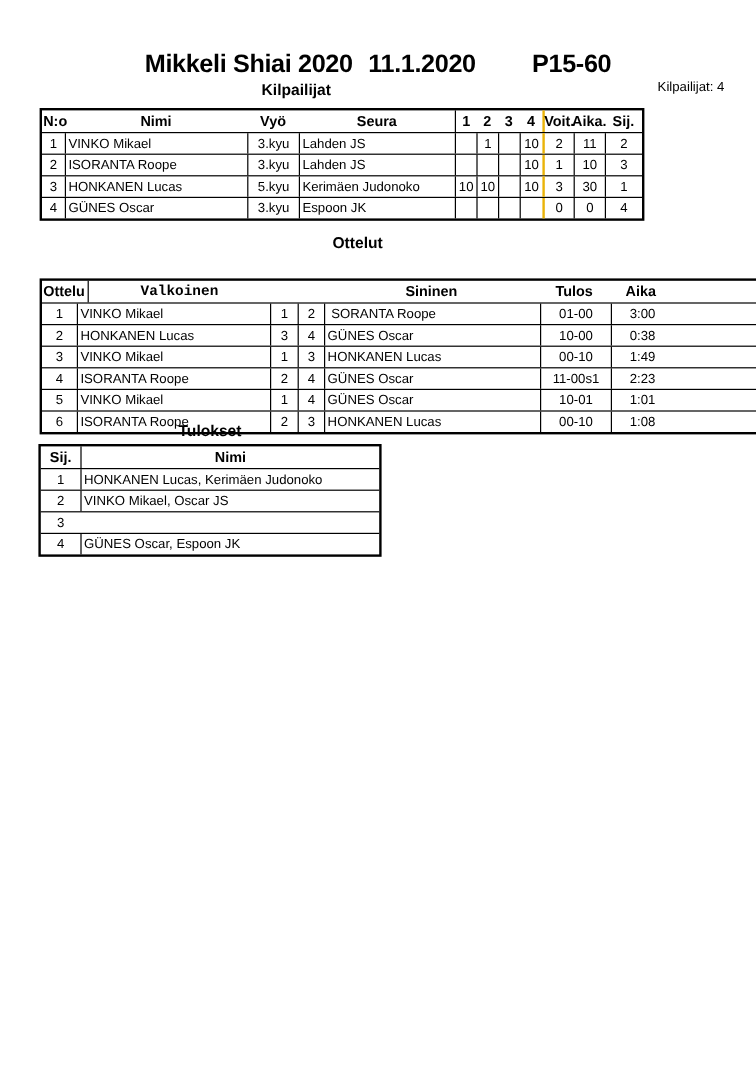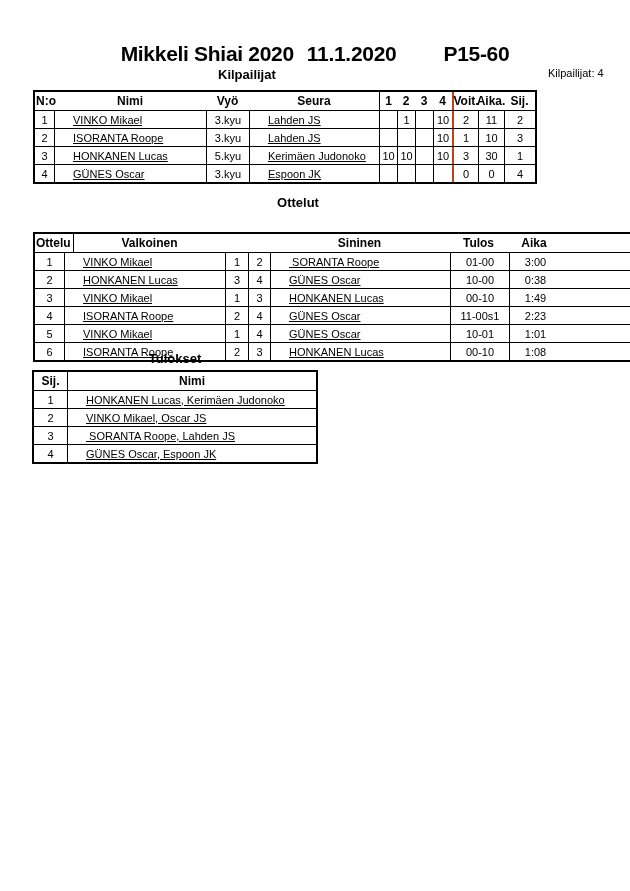--- a/index.html
+++ b/index.html
@@ -15,39 +15,39 @@
   .sec-title{position:absolute;font-weight:bold;font-size:13px;text-align:center;}
   .count-label{position:absolute;top:67px;left:548px;font-size:11px;}
 
   .tbl{position:absolute;border:2px solid #000;background:#fff;box-sizing:border-box;text-align:center;}
   .row{display:flex;height:18px;box-sizing:border-box;align-items:center;}
   .row + .row{border-top:1px solid #000;}
   .c{box-sizing:border-box;height:100%;display:flex;align-items:center;
      font-size:11px;white-space:pre;overflow:hidden;}
   .hd .c{font-weight:bold;font-size:12px;overflow:visible;}
   .ctr{justify-content:center;}
-  .lft{padding-left:18px;justify-content:flex-start;text-decoration:underline;}
+  .lft{padding-left:2px;justify-content:flex-start;}
   .bl{border-left:1px solid #000;}
-  .blk{border-left:2px solid #c2410c;}
+  .blk{border-left:2px solid #eab308;}
 
   
   #t1{left:33px;top:90px;width:504px;}
   #t1 .w-no{width:19px;} #t1 .w-name{width:152px;} #t1 .w-belt{width:43px;}
   #t1 .w-club{width:130px;} #t1 .w-r{width:18px;} #t1 .w-r4{width:19px;}
   #t1 .w-wins{width:26px;} #t1 .w-pts{width:26px;} #t1 .w-place{width:31px;}
   #t1 .hd .w-no{padding-left:1px;justify-content:flex-start;}
 
   
   #t2{left:33px;top:232px;width:620px;}
   #t2 .w-mno{width:29px;} #t2 .w-white{width:161px;} #t2 .w-wn{width:23px;}
   #t2 .w-bn{width:22px;} #t2 .w-blue{width:180px;} #t2 .w-tulos{width:59px;}
   #t2 .w-aika{width:52px;}
   #t2 .hd .h-ottelu{width:39px;padding-left:1px;justify-content:flex-start;
       border-right:1px solid #000;}
-  #t2 .hd .h-valk{width:151px;} #t2 .hd .h-spacer{width:45px;}
+  #t2 .hd .h-valk{width:151px;font-family:Liberation Mono, monospace;} #t2 .hd .h-spacer{width:45px;}
   #t2 .hd .h-sin{width:179px;} #t2 .hd .h-tulos{width:59px;} #t2 .hd .h-aika{width:52px;}
 
   
   #t3{left:32px;top:370px;width:286px;}
   #t3 .w-sij{width:33px;} #t3 .w-nm{width:249px;}
 </style>
 </head>
 <body>
 
 <div class="page">
@@ -218,21 +218,20 @@
     <div class="row">
       <div class="c w-sij ctr">1</div>
       <div class="c w-nm lft bl">HONKANEN Lucas, Kerimäen Judonoko</div>
     </div>
     <div class="row">
       <div class="c w-sij ctr">2</div>
       <div class="c w-nm lft bl">VINKO Mikael, Oscar JS</div>
     </div>
     <div class="row">
       <div class="c w-sij ctr">3</div>
-      <div class="c w-nm lft bl"> SORANTA Roope, Lahden JS</div>
     </div>
     <div class="row">
       <div class="c w-sij ctr">4</div>
       <div class="c w-nm lft bl">GÜNES Oscar, Espoon JK</div>
     </div>
   </div>
 
 </div>
 
 </body></html>

